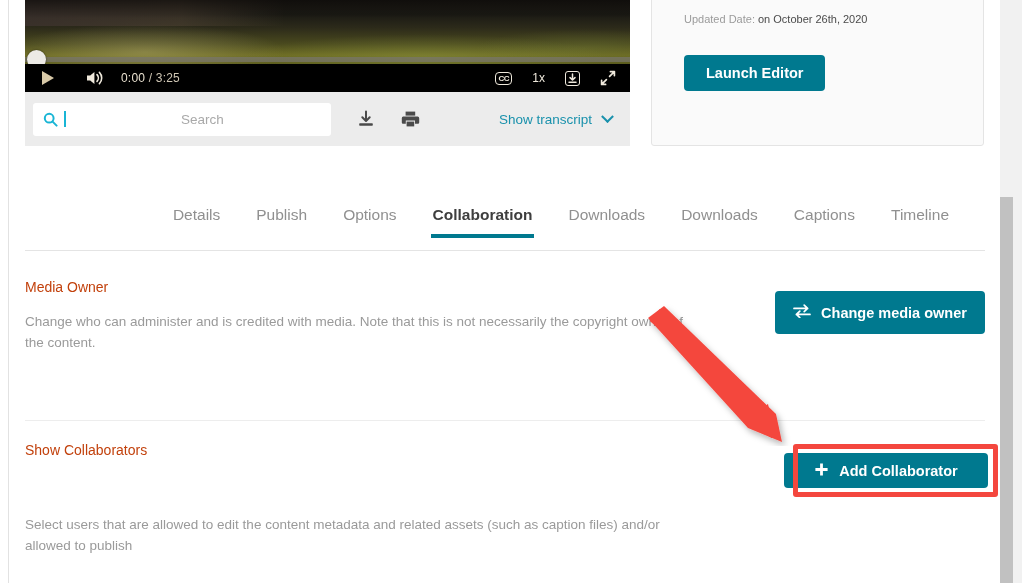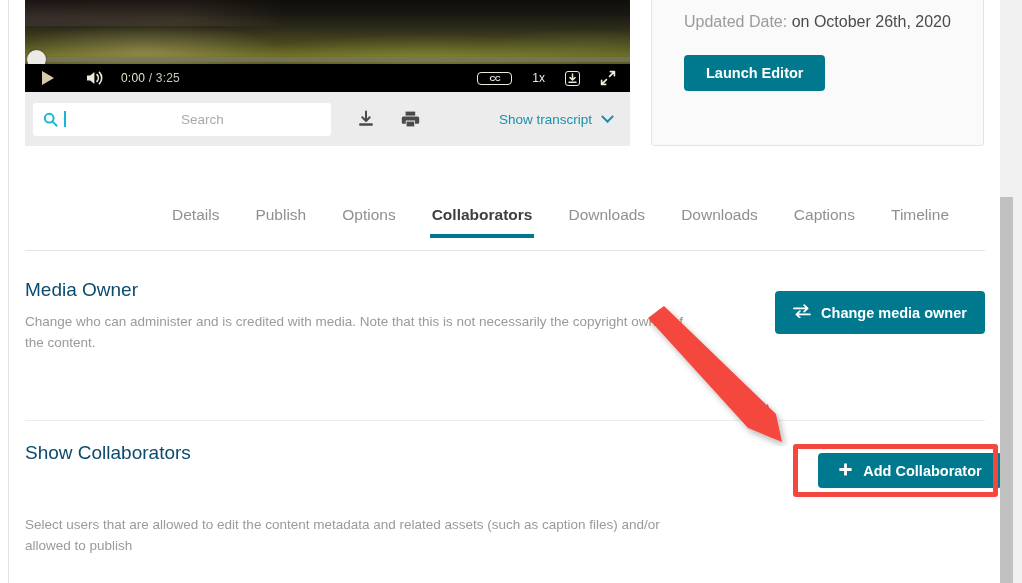--- a/index.html
+++ b/index.html
@@ -68,21 +68,21 @@
     border-top: 7px solid transparent; border-bottom: 7px solid transparent;
   }
   .btn-vol { margin-left: 28px; width: 20px; height: 18px; position: relative; }
   .time-text {
     margin-left: 16px; color: #e8e0cf; font-size: 12px; letter-spacing: .2px;
     white-space: nowrap;
   }
   .time-total { color: #cfc6b4; }
   .right-ctls { margin-left: auto; display: flex; align-items: center; gap: 20px; margin-right: 14px; }
   .cc-badge {
-    width: 35px; height: 13px; border-radius: 4px; border: 1.6px solid #efe9dc;
+    width: 17px; height: 13px; border-radius: 4px; border: 1.6px solid #efe9dc;
     color: #efe9dc; font-size: 8px; font-weight: bold; display: flex;
     align-items: center; justify-content: center; letter-spacing: -.4px;
   }
   .speed-text { color: #efe9dc; font-size: 12px; }
   .dl-box {
     width: 15px; height: 15px; border-radius: 3px; border: 1.6px solid #efe9dc;
     position: relative;
   }
   .fs-icon { width: 16px; height: 16px; position: relative; }
 
@@ -111,21 +111,21 @@
     width: 9px; height: 9px; border-right: 2px solid #1991ac; border-bottom: 2px solid #1991ac;
     transform: rotate(45deg) translate(-2px,-2px);
   }
 
   
   .info-card {
     position: absolute; left: 651px; top: -42px; width: 333px; height: 188px;
     background: #fafafa; border: 1px solid #e4e4e4; border-radius: 3px;
   }
   .updated-line {
-    position: absolute; left: 32px; top: 54px; font-size: 16px; white-space: nowrap;
+    position: absolute; left: 32px; top: 54px; font-size: 11px; white-space: nowrap;
   }
   .updated-label { color: #9b9b9b; }
   .updated-value { color: #4b4b4b; }
   .launch-btn {
     position: absolute; left: 32px; top: 96px; height: 36px; padding: 0 22px;
     background: #00798f; color: #fff; border: 0; border-radius: 4px;
     font-family: inherit; font-size: 14.5px; font-weight: bold; cursor: pointer;
   }
 
   
@@ -141,21 +141,21 @@
   .tab.active::after {
     content: ""; position: absolute; left: -2px; right: -2px; bottom: 0; height: 4px;
     background: #00798f;
   }
   .tabs-rule {
     position: absolute; left: 25px; top: 250px; width: 960px; height: 1px; background: #e4e4e4;
   }
 
   
   .sec-title {
-    position: absolute; font-size: 19px; color: #0c4a6e; font-weight: normal;
+    position: absolute; font-size: 14px; color: #c2410c; font-weight: normal;
   }
   .sec-desc {
     position: absolute; font-size: 13.5px; color: #9a9a9a; line-height: 21px;
   }
   .sec-divider {
     position: absolute; left: 25px; width: 960px; height: 1px; background: #ededed;
   }
   .teal-btn {
     position: absolute; background: #00798f; color: #fff; border: 0; border-radius: 4px;
     font-family: inherit; font-size: 14.5px; font-weight: bold; cursor: pointer;
@@ -268,21 +268,21 @@
       <span class="updated-label">Updated Date:</span>
       <span class="updated-value">on October 26th, 2020</span>
     </div>
     <button class="launch-btn">Launch Editor</button>
   </div>
 
   <div class="tabs">
     <div class="tab">Details</div>
     <div class="tab">Publish</div>
     <div class="tab">Options</div>
-    <div class="tab active">Collaborators</div>
+    <div class="tab active">Collaboration</div>
     <div class="tab">Downloads</div>
     <div class="tab">Downloads</div>
     <div class="tab">Captions</div>
     <div class="tab">Timeline</div>
   </div>
   <div class="tabs-rule"></div>
 
   <div class="sec-title" style="left:25px; top:279px;">Media Owner</div>
   <div class="sec-desc" style="left:25px; top:311px; width:678px;">Change who can administer and is credited with media. Note that this is not necessarily the copyright owner of the content.</div>
 
@@ -294,21 +294,21 @@
       </svg>
     </span>
     <span>Change media owner</span>
   </button>
 
   <div class="sec-divider" style="top:420px;"></div>
 
   <div class="sec-title" style="left:25px; top:442px;">Show Collaborators</div>
   <div class="sec-desc" style="left:25px; top:474px; width:648px;margin-top:40px;">Select users that are allowed to edit the content metadata and related assets (such as caption files) and/or allowed to publish</div>
 
-  <button class="teal-btn" style="left:818px; top:453px; width:184px; height:35px;">
+  <button class="teal-btn" style="left:784px; top:453px; width:204px; height:35px;">
     <span>
       <svg width="15" height="15" viewBox="0 0 15 15" aria-hidden="true">
         <path d="M7.5 1.4v12.2M1.4 7.5h12.2" stroke="#fff" stroke-width="2.8" stroke-linecap="butt"></path>
       </svg>
     </span>
     <span>Add Collaborator</span>
   </button>
 
   <svg class="anno-arrow" width="160" height="150" viewBox="0 0 160 150">
     <defs>

